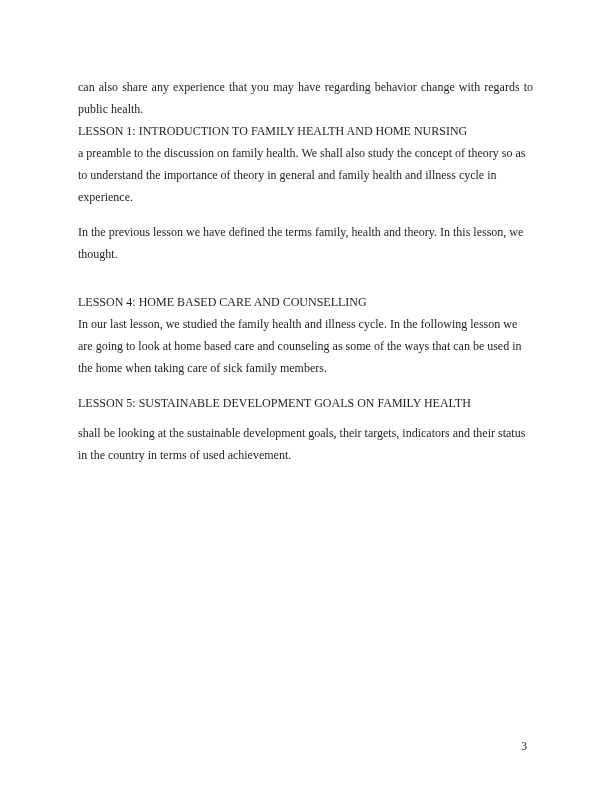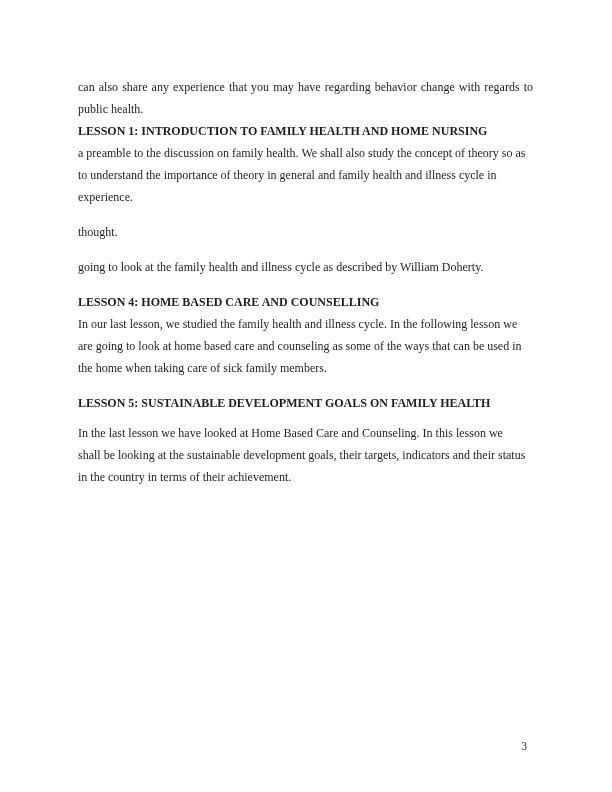--- a/index.html
+++ b/index.html
@@ -31,21 +31,21 @@
     font-size: 12px;
     line-height: 22px;
     white-space: nowrap;
   }
   .line.stretch {
     white-space: normal;
     text-align: justify;
     text-align-last: justify;
   }
   .heading {
-    font-weight: 700;
+    font-weight: 400;
   }
   .spacer13 { height: 13px; }
   .spacer8  { height: 8px; }
   .page-number {
     position: absolute;
     left: 512px;
     top: 739px;
     width: 24px;
     font-size: 11.5px;
     line-height: 14px;
@@ -58,29 +58,28 @@
 
 <div class="page">
   <div class="content" id="content">
       <div class="line stretch">can also share any experience that you may have regarding behavior change with regards to</div>
       <div class="line">public health.</div>
       <div class="line heading">LESSON 1: INTRODUCTION TO FAMILY HEALTH AND HOME NURSING</div>
       <div class="line">a preamble to the discussion on family health. We shall also study the concept of theory so as</div>
       <div class="line">to understand the importance of theory in general and family health and illness cycle in</div>
       <div class="line">experience.</div>
       <div class="spacer13"></div>
+      <div class="line">In the previous lesson we have defined the terms family, health and theory. In this lesson, we</div>
       <div class="line">thought.</div>
       <div class="spacer13"></div>
-      <div class="line">going to look at the family health and illness cycle as described by William Doherty.</div>
       <div class="spacer13"></div>
       <div class="line heading">LESSON 4: HOME BASED CARE AND COUNSELLING</div>
       <div class="line">In our last lesson, we studied the family health and illness cycle. In the following lesson we</div>
       <div class="line">are going to look at home based care and counseling as some of the ways that can be used in</div>
       <div class="line">the home when taking care of sick family members.</div>
       <div class="spacer13"></div>
       <div class="line heading">LESSON 5: SUSTAINABLE DEVELOPMENT GOALS ON FAMILY HEALTH</div>
       <div class="spacer8"></div>
-      <div class="line">In the last lesson we have looked at Home Based Care and Counseling. In this lesson we</div>
       <div class="line">shall be looking at the sustainable development goals, their targets, indicators and their status</div>
-      <div class="line">in the country in terms of their achievement.</div>
+      <div class="line">in the country in terms of used achievement.</div>
     </div>
   <div class="page-number">3</div>
 </div>
 
 </body></html>

